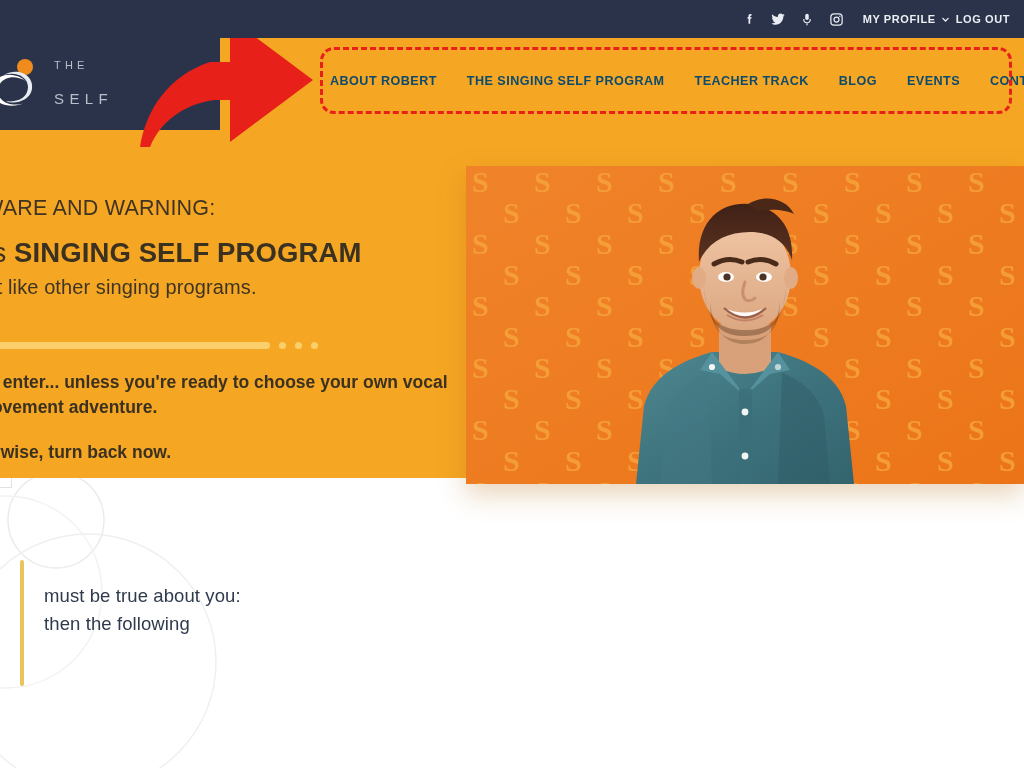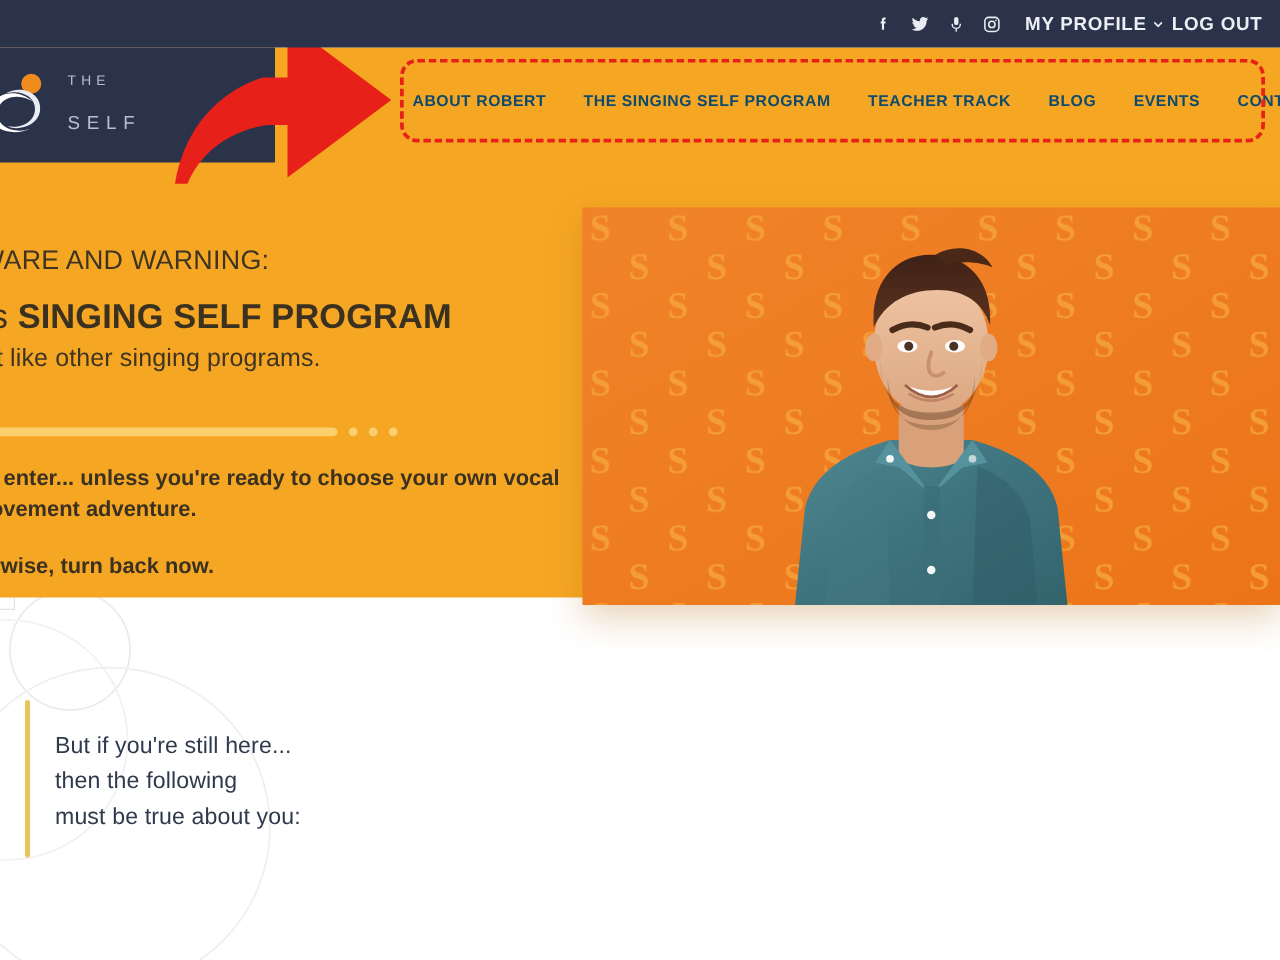--- a/index.html
+++ b/index.html
@@ -19,21 +19,21 @@
     padding-right: 14px;
     z-index: 6;
   }
   .social { display: flex; align-items: center; gap: 12px; margin-right: 18px; }
   .social .sicon {
     width: 17px; height: 17px; display: inline-flex;
     align-items: center; justify-content: center; color: #e9ecf2;
   }
   .social .sicon svg { display:block; }
   .topbar-link {
-    color: #eceff4; font-size: 15px; letter-spacing: .6px;
+    color: #eceff4; font-size: 11px; letter-spacing: .6px;
     font-weight: 700; text-transform: uppercase; white-space: nowrap;
     display: flex; align-items: center; gap: 5px;
   }
   .topbar-link + .topbar-link { margin-left: 6px; }
   .caret { display:inline-block; width: 9px; height: 9px; }
 
   
   .headerband {
     position: absolute; left: 0; top: 38px; width: 1024px; height: 440px;
     background: #f5a623;
@@ -161,23 +161,22 @@
 
   <svg class="deco-circles" viewBox="0 0 330 300">
     <circle cx="76" cy="48" r="48" fill="none" stroke="#eceaea" stroke-width="1.4"></circle>
     <circle cx="108" cy="190" r="128" fill="none" stroke="#f0eeee" stroke-width="1.4"></circle>
     <circle cx="26" cy="120" r="96" fill="none" stroke="#f2f0f0" stroke-width="1.3"></circle>
   </svg>
   <div class="corner-artifact"></div>
 
   <div class="quote-bar"></div>
   <div class="quote-text">
-    <div class="quote-line">But if you're still here...</div>
+    <div class="quote-line">must be true about you:</div>
     <div class="quote-line">then the following</div>
-    <div class="quote-line">must be true about you:</div>
   </div>
 
   <div class="headerband"></div>
 
   <div class="hero-text">
     <div class="hero-eyebrow">BEWARE AND WARNING:</div>
     <div class="hero-h1"><span class="light">This</span> <span>SINGING SELF PROGRAM</span></div>
     <div class="hero-sub">is not like other singing programs.</div>
   </div>
 

